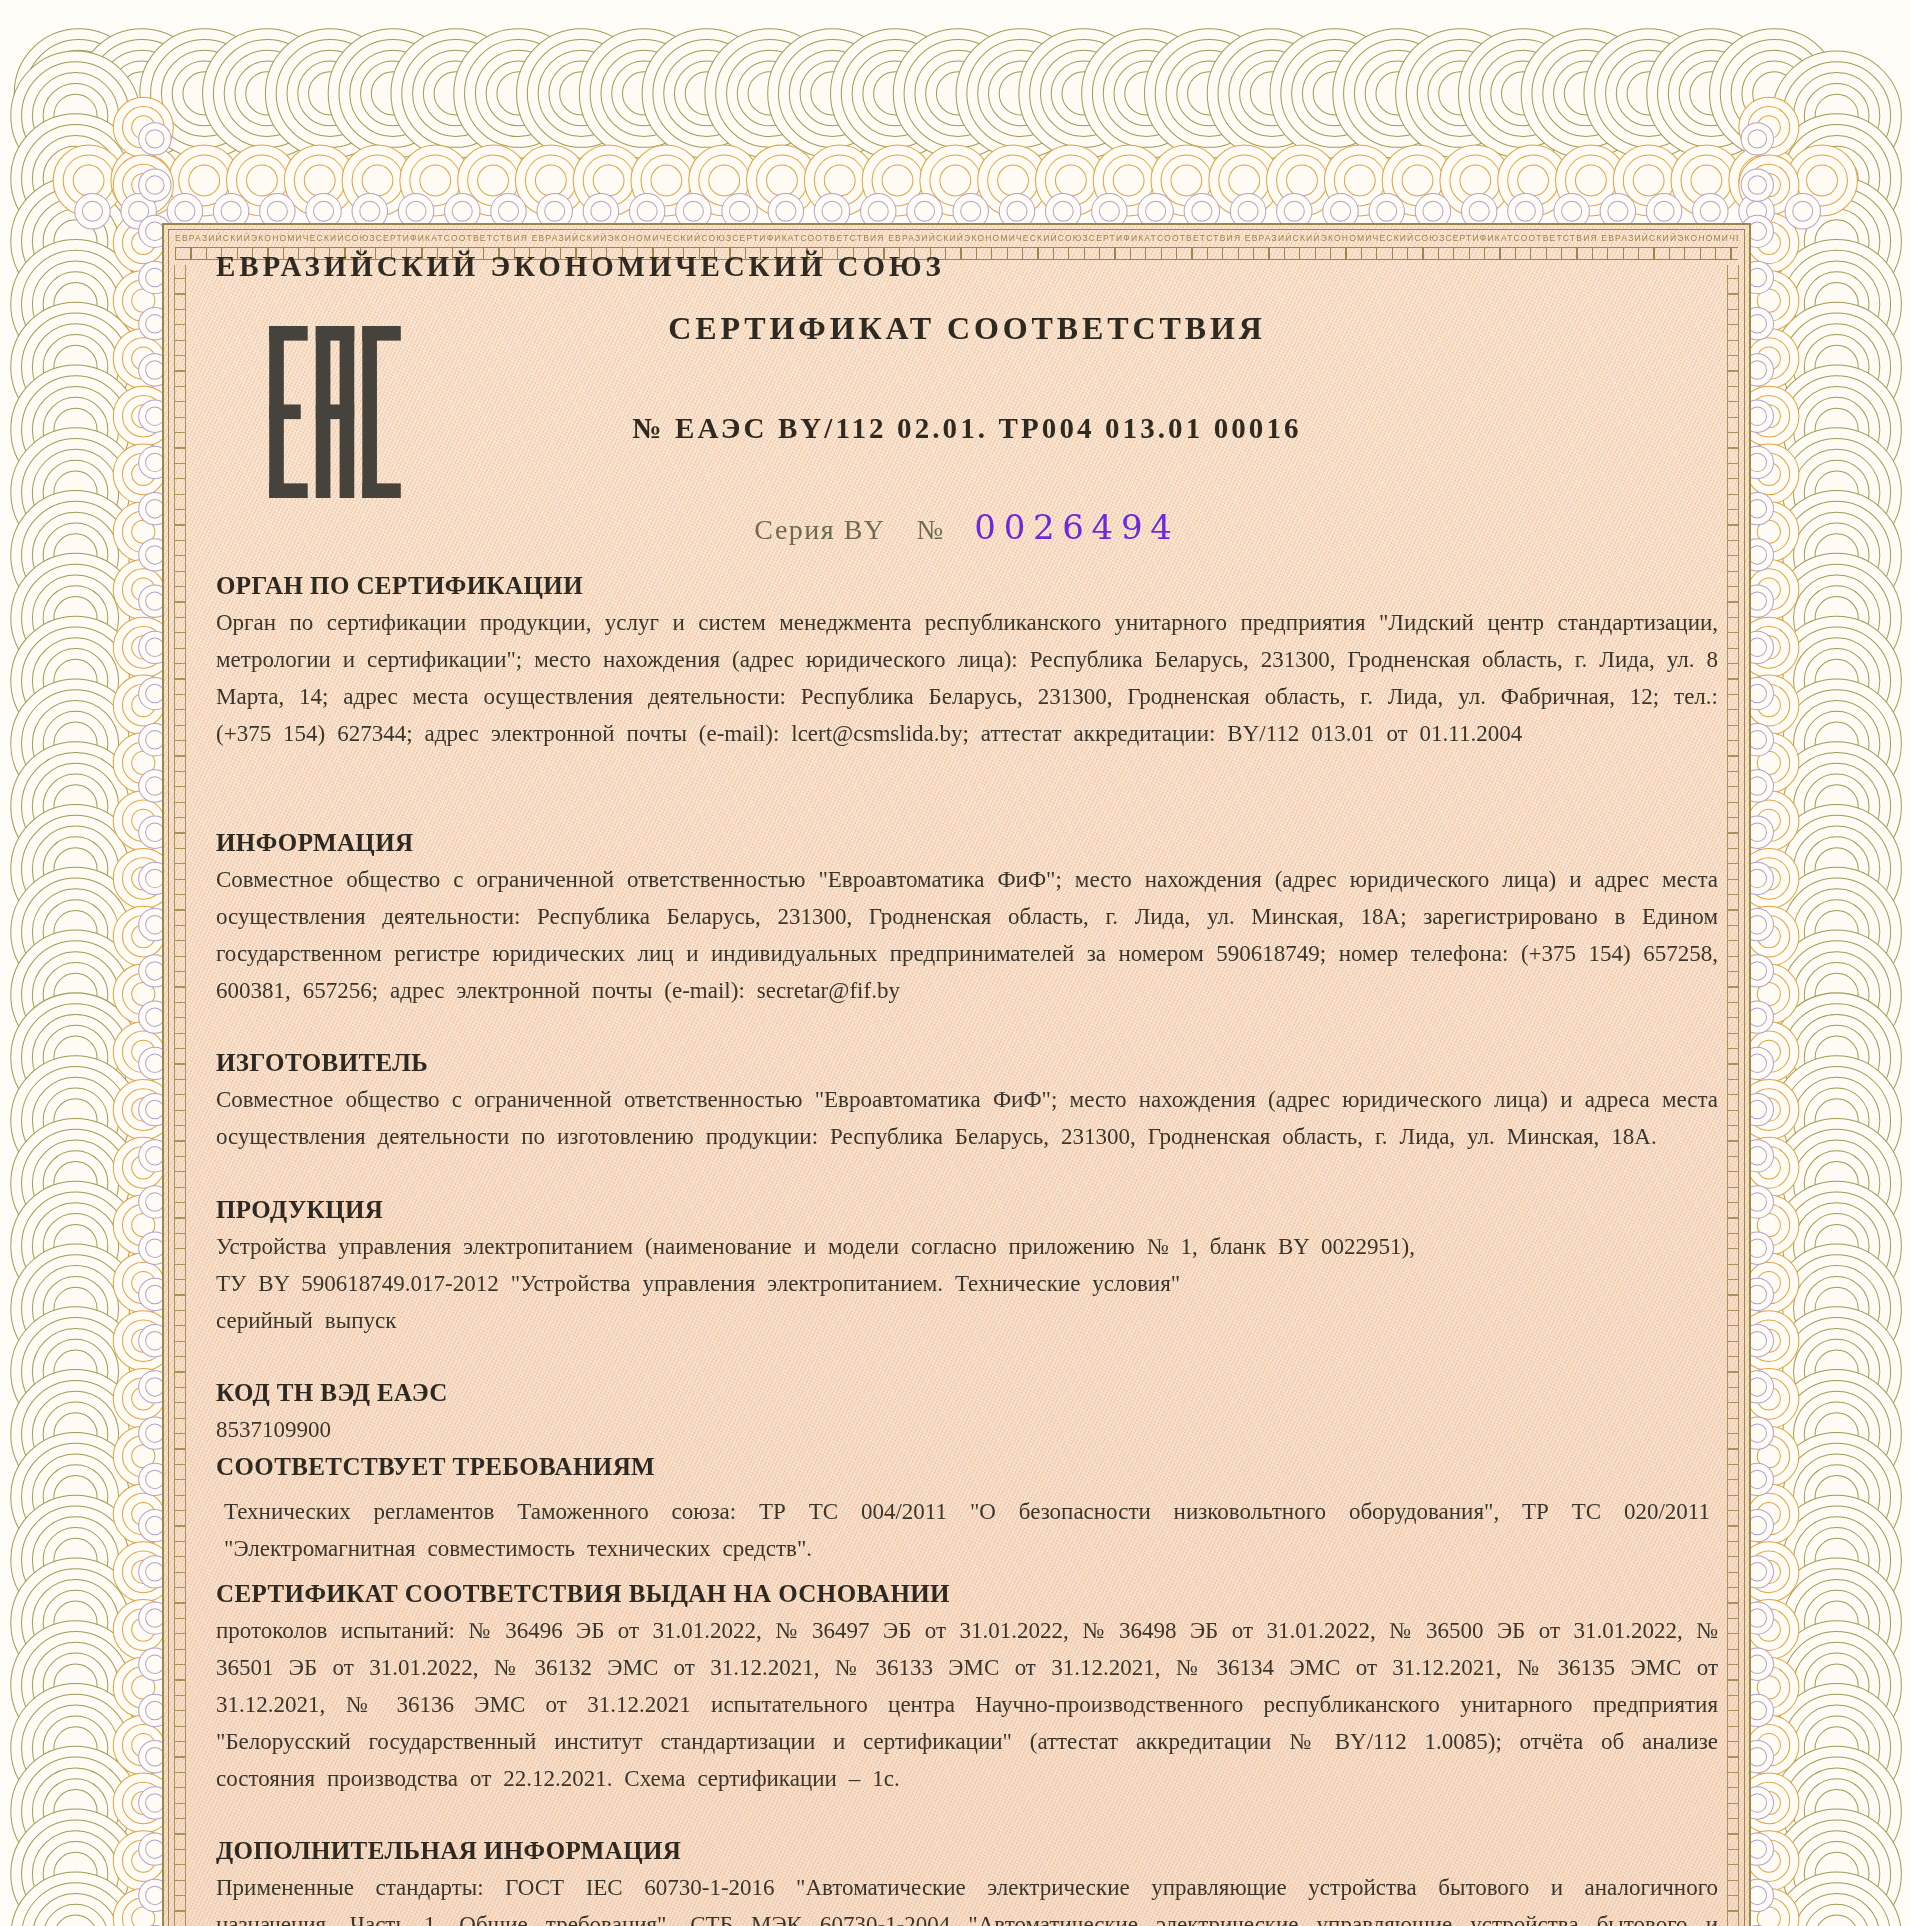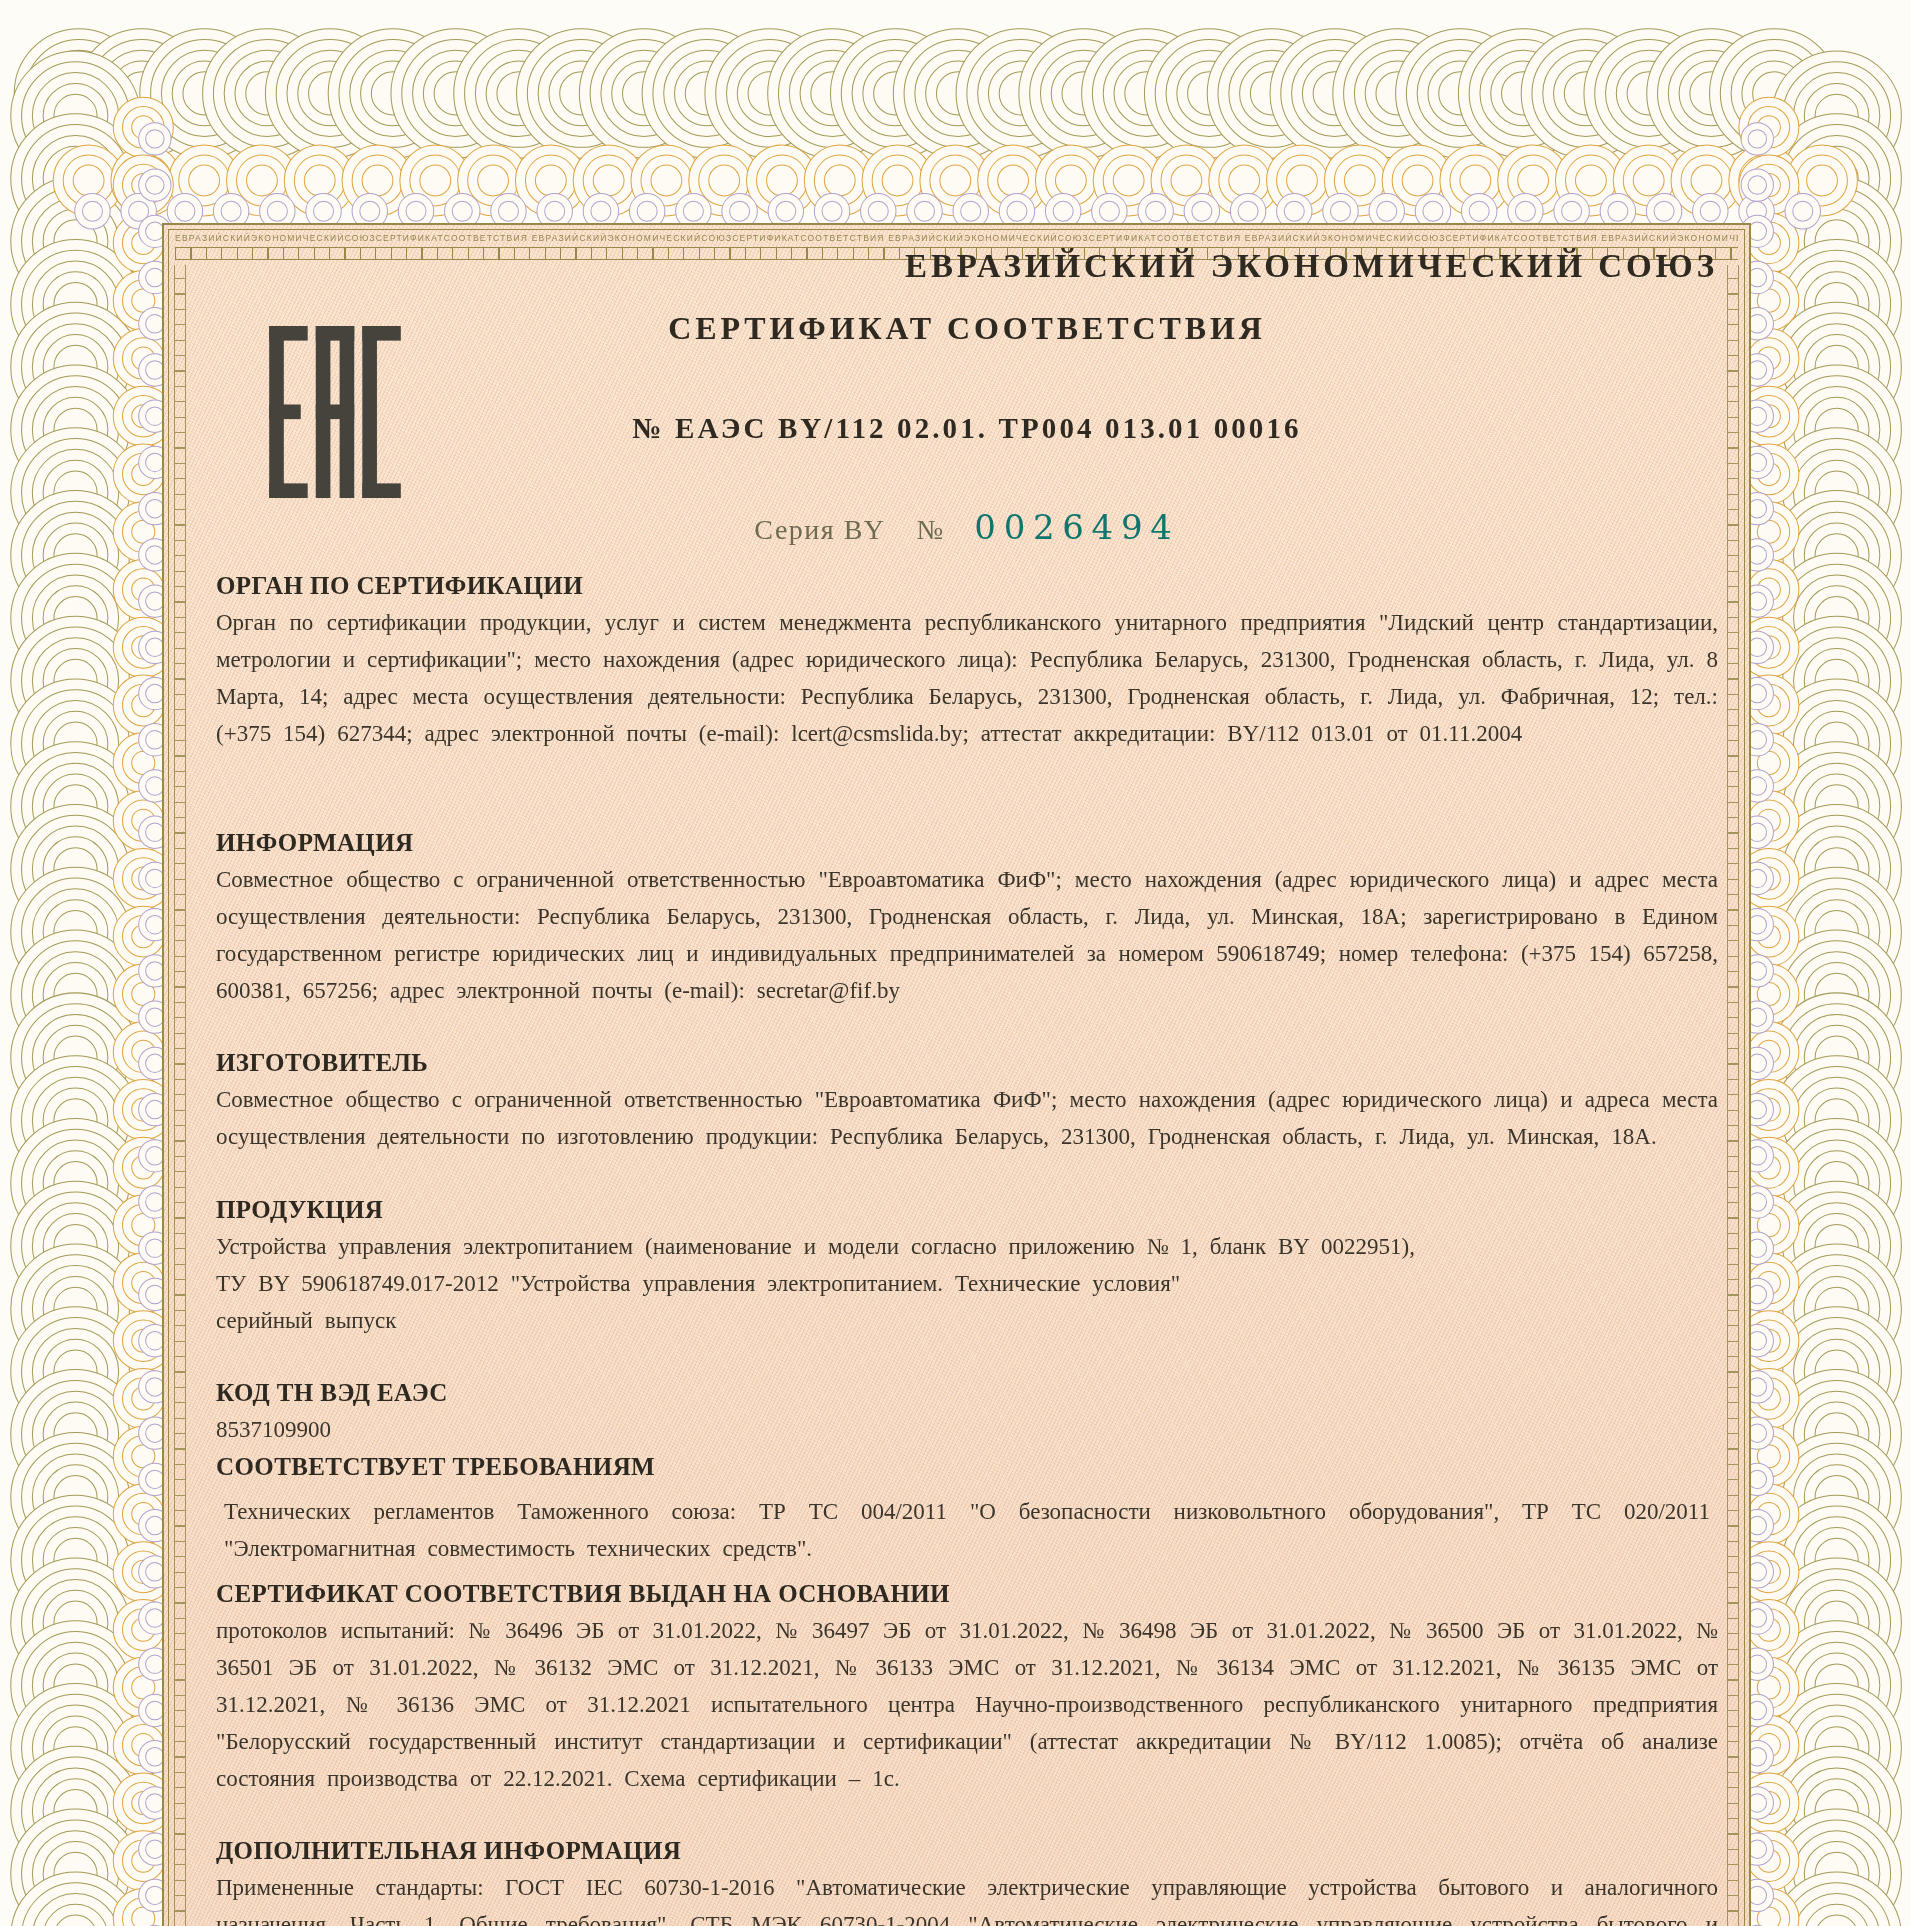--- a/index.html
+++ b/index.html
@@ -22,29 +22,29 @@
          border-top:1.2px solid #97894a;border-bottom:1.2px solid #97894a;
          background:repeating-linear-gradient(90deg,#97894a 0 1.2px,rgba(0,0,0,0) 1.2px 15.4px);}
   .brick.top{top:17px;}
   .vstrip{position:absolute;top:35px;bottom:23px;width:10px;
           border-left:1.2px solid #97894a;border-right:1.2px solid #97894a;
           background:repeating-linear-gradient(0deg,#97894a 0 1.2px,rgba(0,0,0,0) 1.2px 15.4px);opacity:.85;}
   .vstrip.left{left:5.4px;} .vstrip.right{right:5.4px;}
 
   .content{position:absolute;left:216px;top:223px;width:1502px;z-index:3;}
   .eac-logo{position:absolute;left:53px;top:103px;width:132px;height:172px;}
-  .title{margin:24px 0 0 0;text-align:right;font-weight:700;font-size:33px;line-height:39px;
+  .title{margin:24px 0 0 0;text-align:left;font-weight:700;font-size:29px;line-height:39px;
          letter-spacing:3.9px;color:#2e2a21;}
   .subtitle{margin-top:24px;text-align:center;font-weight:700;font-size:32px;line-height:37px;
             letter-spacing:3.9px;color:#2e2a21;}
   .certno{margin-top:65px;text-align:center;font-weight:700;font-size:29px;letter-spacing:3.1px;color:#2e2a21;}
   .series{margin-top:58px;display:flex;justify-content:center;align-items:baseline;gap:31px;}
   .series-label{font-size:28px;color:#6e6a52;letter-spacing:1.5px;margin-top:11px;}
   .series-nosign{font-size:28px;color:#6e6a52;}
-  .series-number{font-family:"DejaVu Serif",serif;font-size:34px;color:#0f766e;letter-spacing:7.7px;}
+  .series-number{font-family:"DejaVu Serif",serif;font-size:34px;color:#6d28d9;letter-spacing:7.7px;}
 
   .sections{margin-top:20px;}
   .sec-h{font-weight:700;font-size:25px;line-height:37px;letter-spacing:0.4px;color:#2d2921;}
   .sec-b{font-size:23px;line-height:37px;text-align:justify;white-space:pre-line;color:#3a352b;
          word-spacing:6.2px;}
 </style>
 </head>
 <body>
 
 <div class="page">

